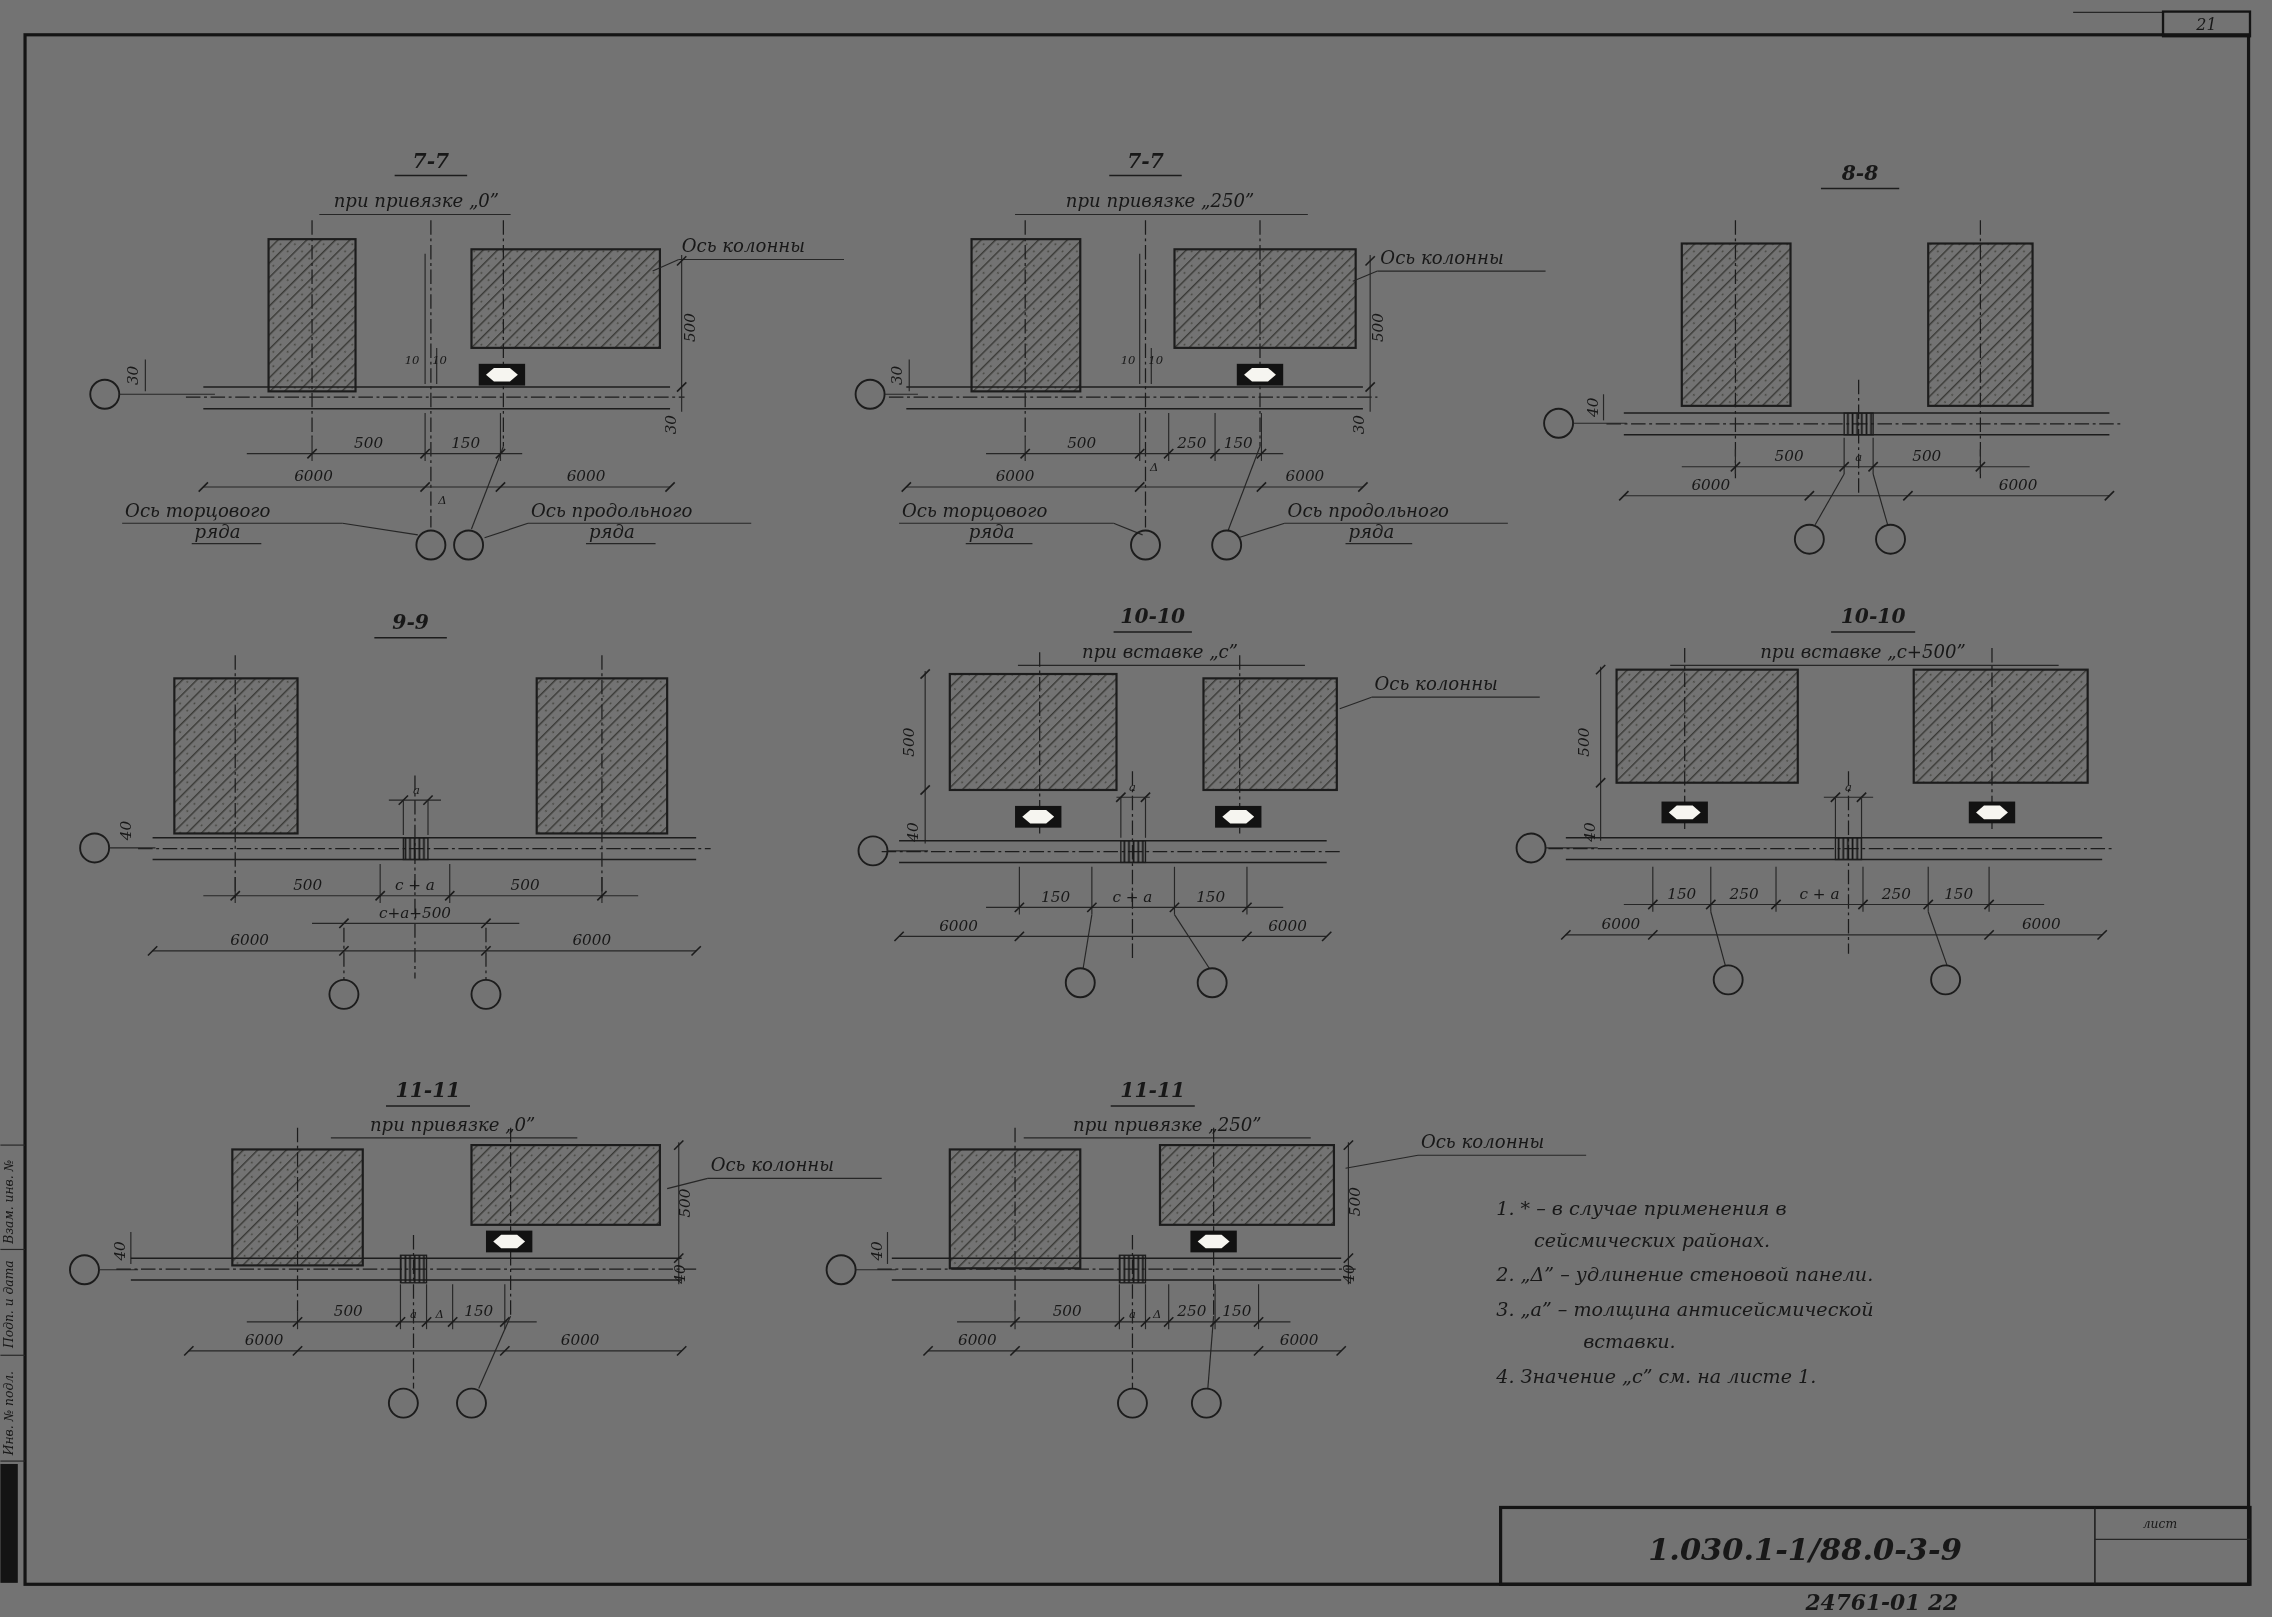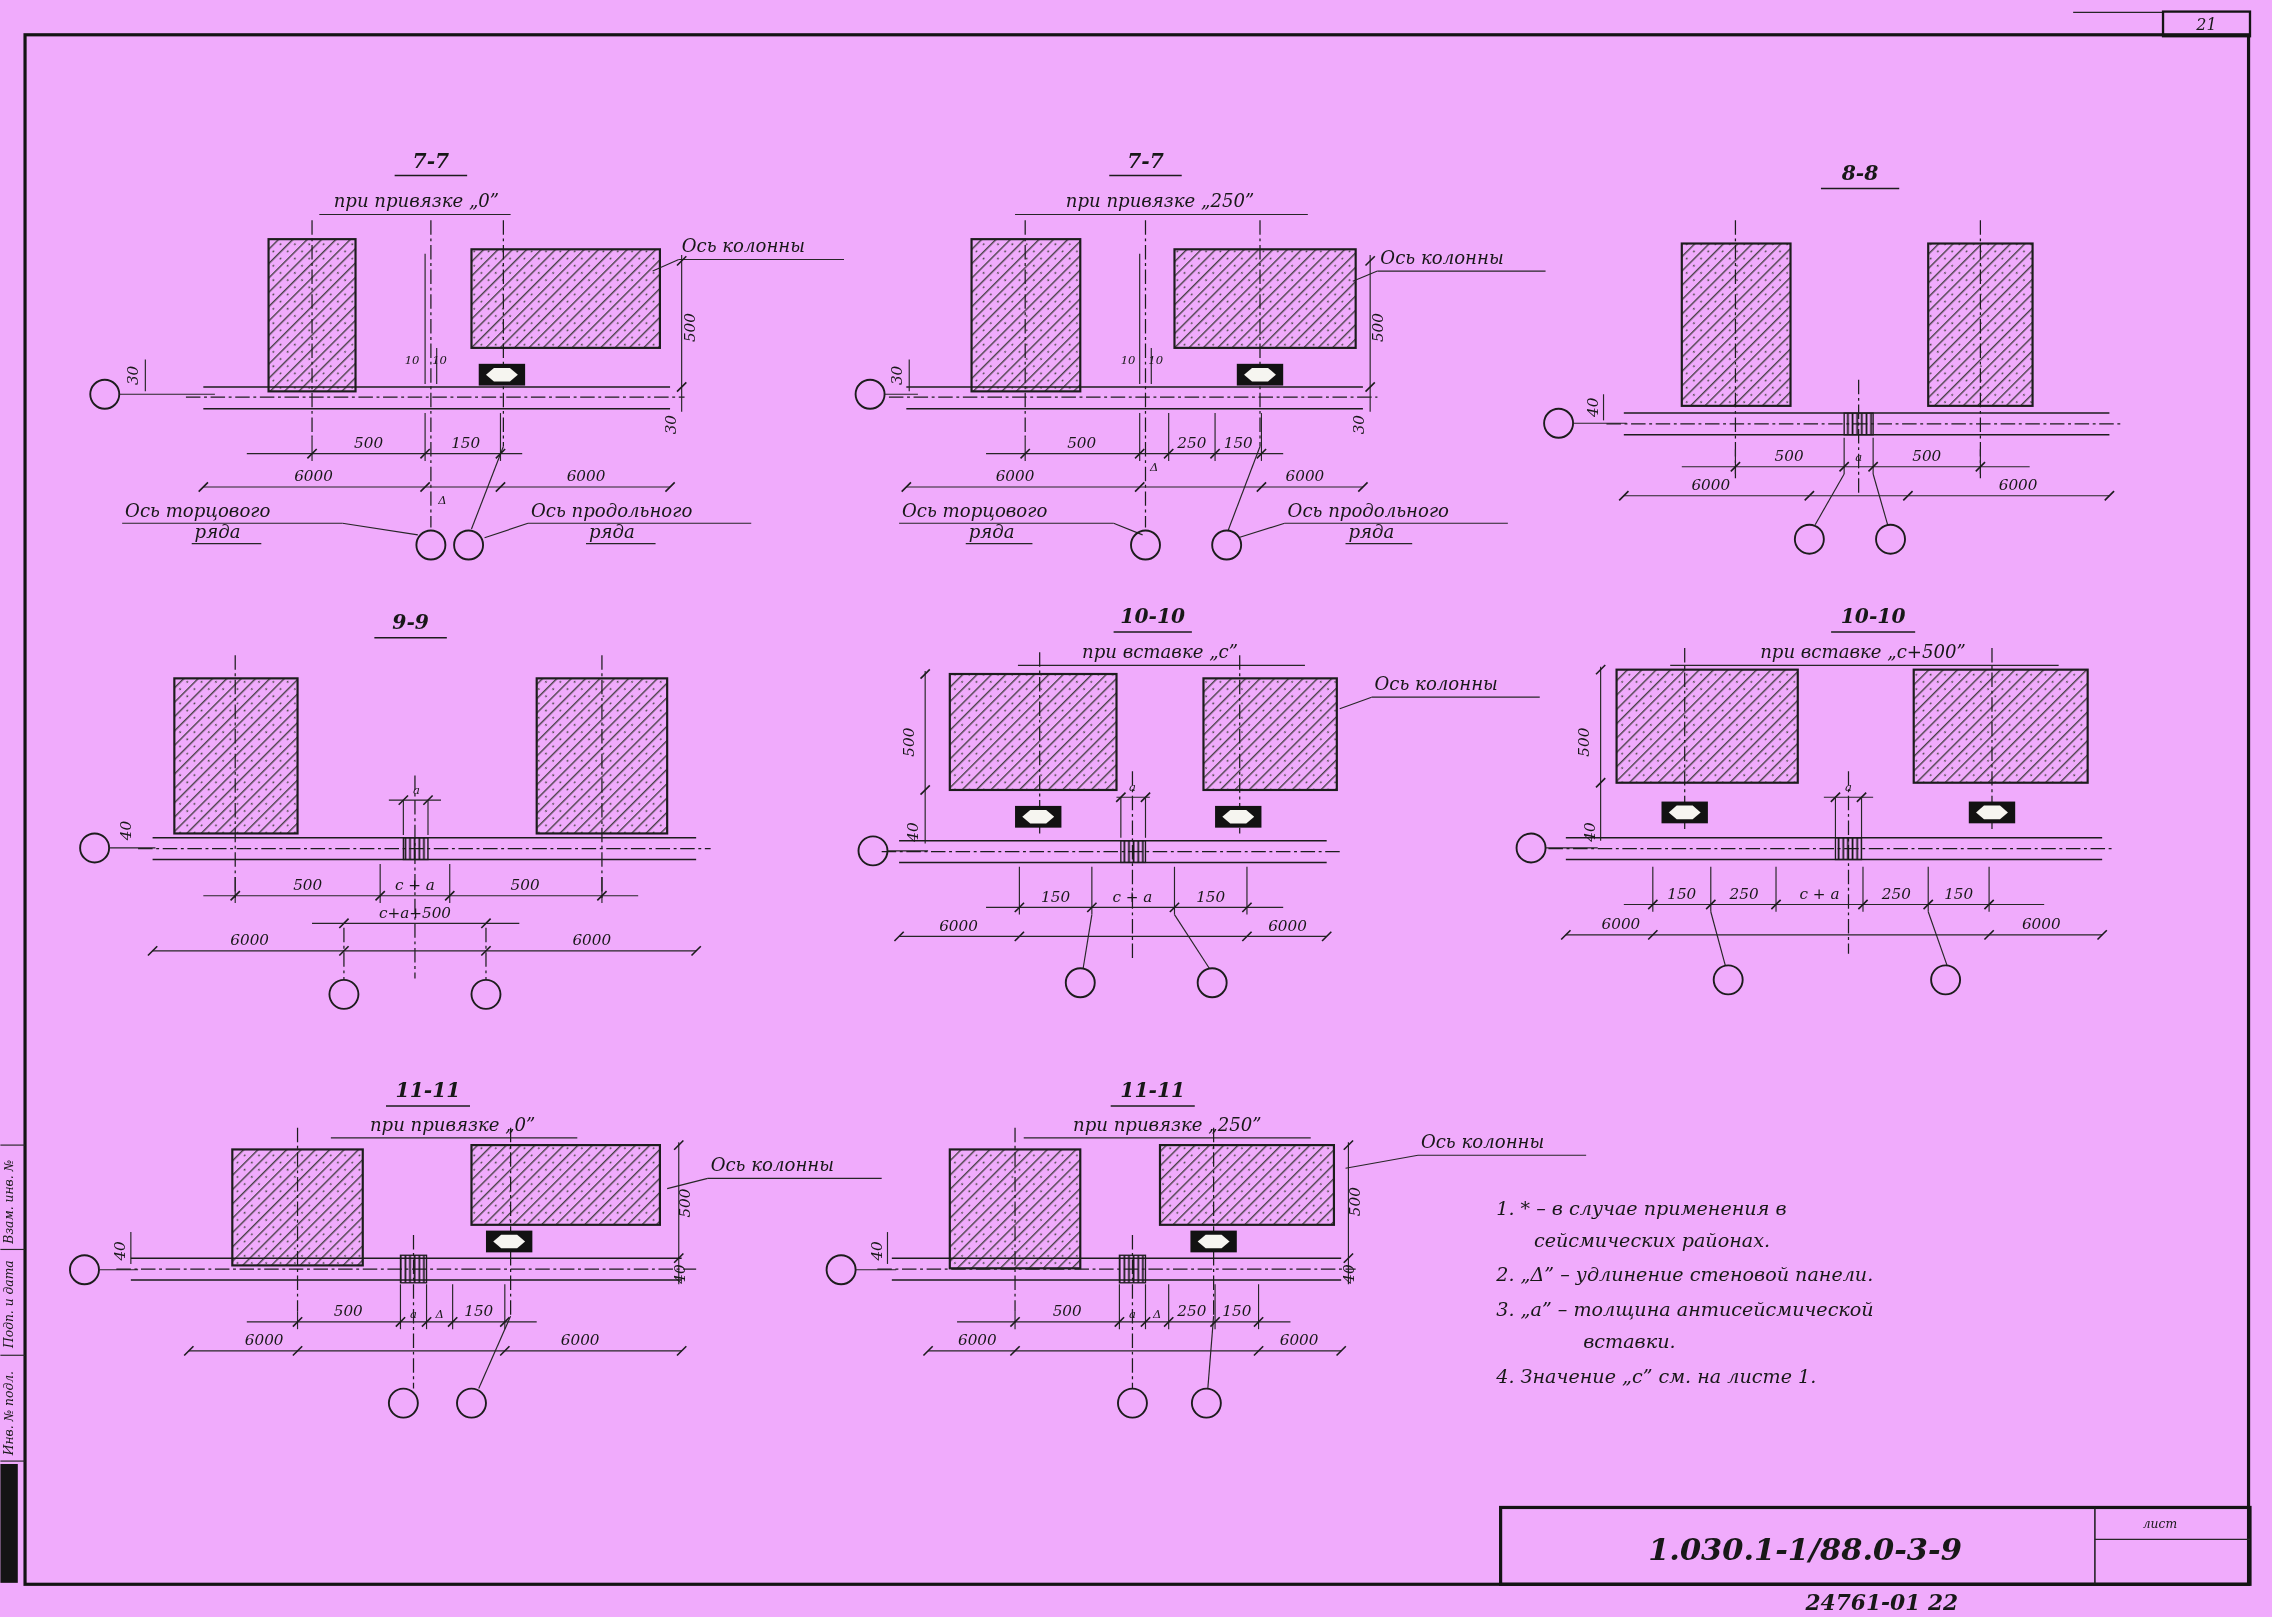--- a/index.html
+++ b/index.html
@@ -1,16 +1,16 @@
 <!DOCTYPE html>
 <html style="font-size:7.3px"><head>
 <meta charset="utf-8">
 <style>
   html,body{margin:0;padding:0;background:#e6e4de;}
-  .canvas{position:relative;width:2273px;height:1617px;background:#f0abfc;overflow:hidden;}
+  .canvas{position:relative;width:2273px;height:1617px;background:#737373;overflow:hidden;}
   .scale{position:absolute;left:0;top:0;width:714px;height:508px;
          transform:scale(3.1843);transform-origin:0 0;}
   svg{display:block;}
   svg text{font-family:"DejaVu Serif",serif;font-style:italic;fill:#181818;}
   .s  {stroke:#1c1c1c;stroke-width:1.05;fill:none;}
   .sl {stroke:#262626;stroke-width:0.8;fill:none;}
   .fr {stroke:#141414;stroke-width:2.2;fill:none;}
   .fr2{stroke:#141414;stroke-width:1.6;fill:none;}
   .ax {stroke:#1c1c1c;stroke-width:0.85;fill:none;stroke-dasharray:10 2.5 2 2.5;}
   .pn {fill:url(#hat);stroke:#1c1c1c;stroke-width:1.5;}

